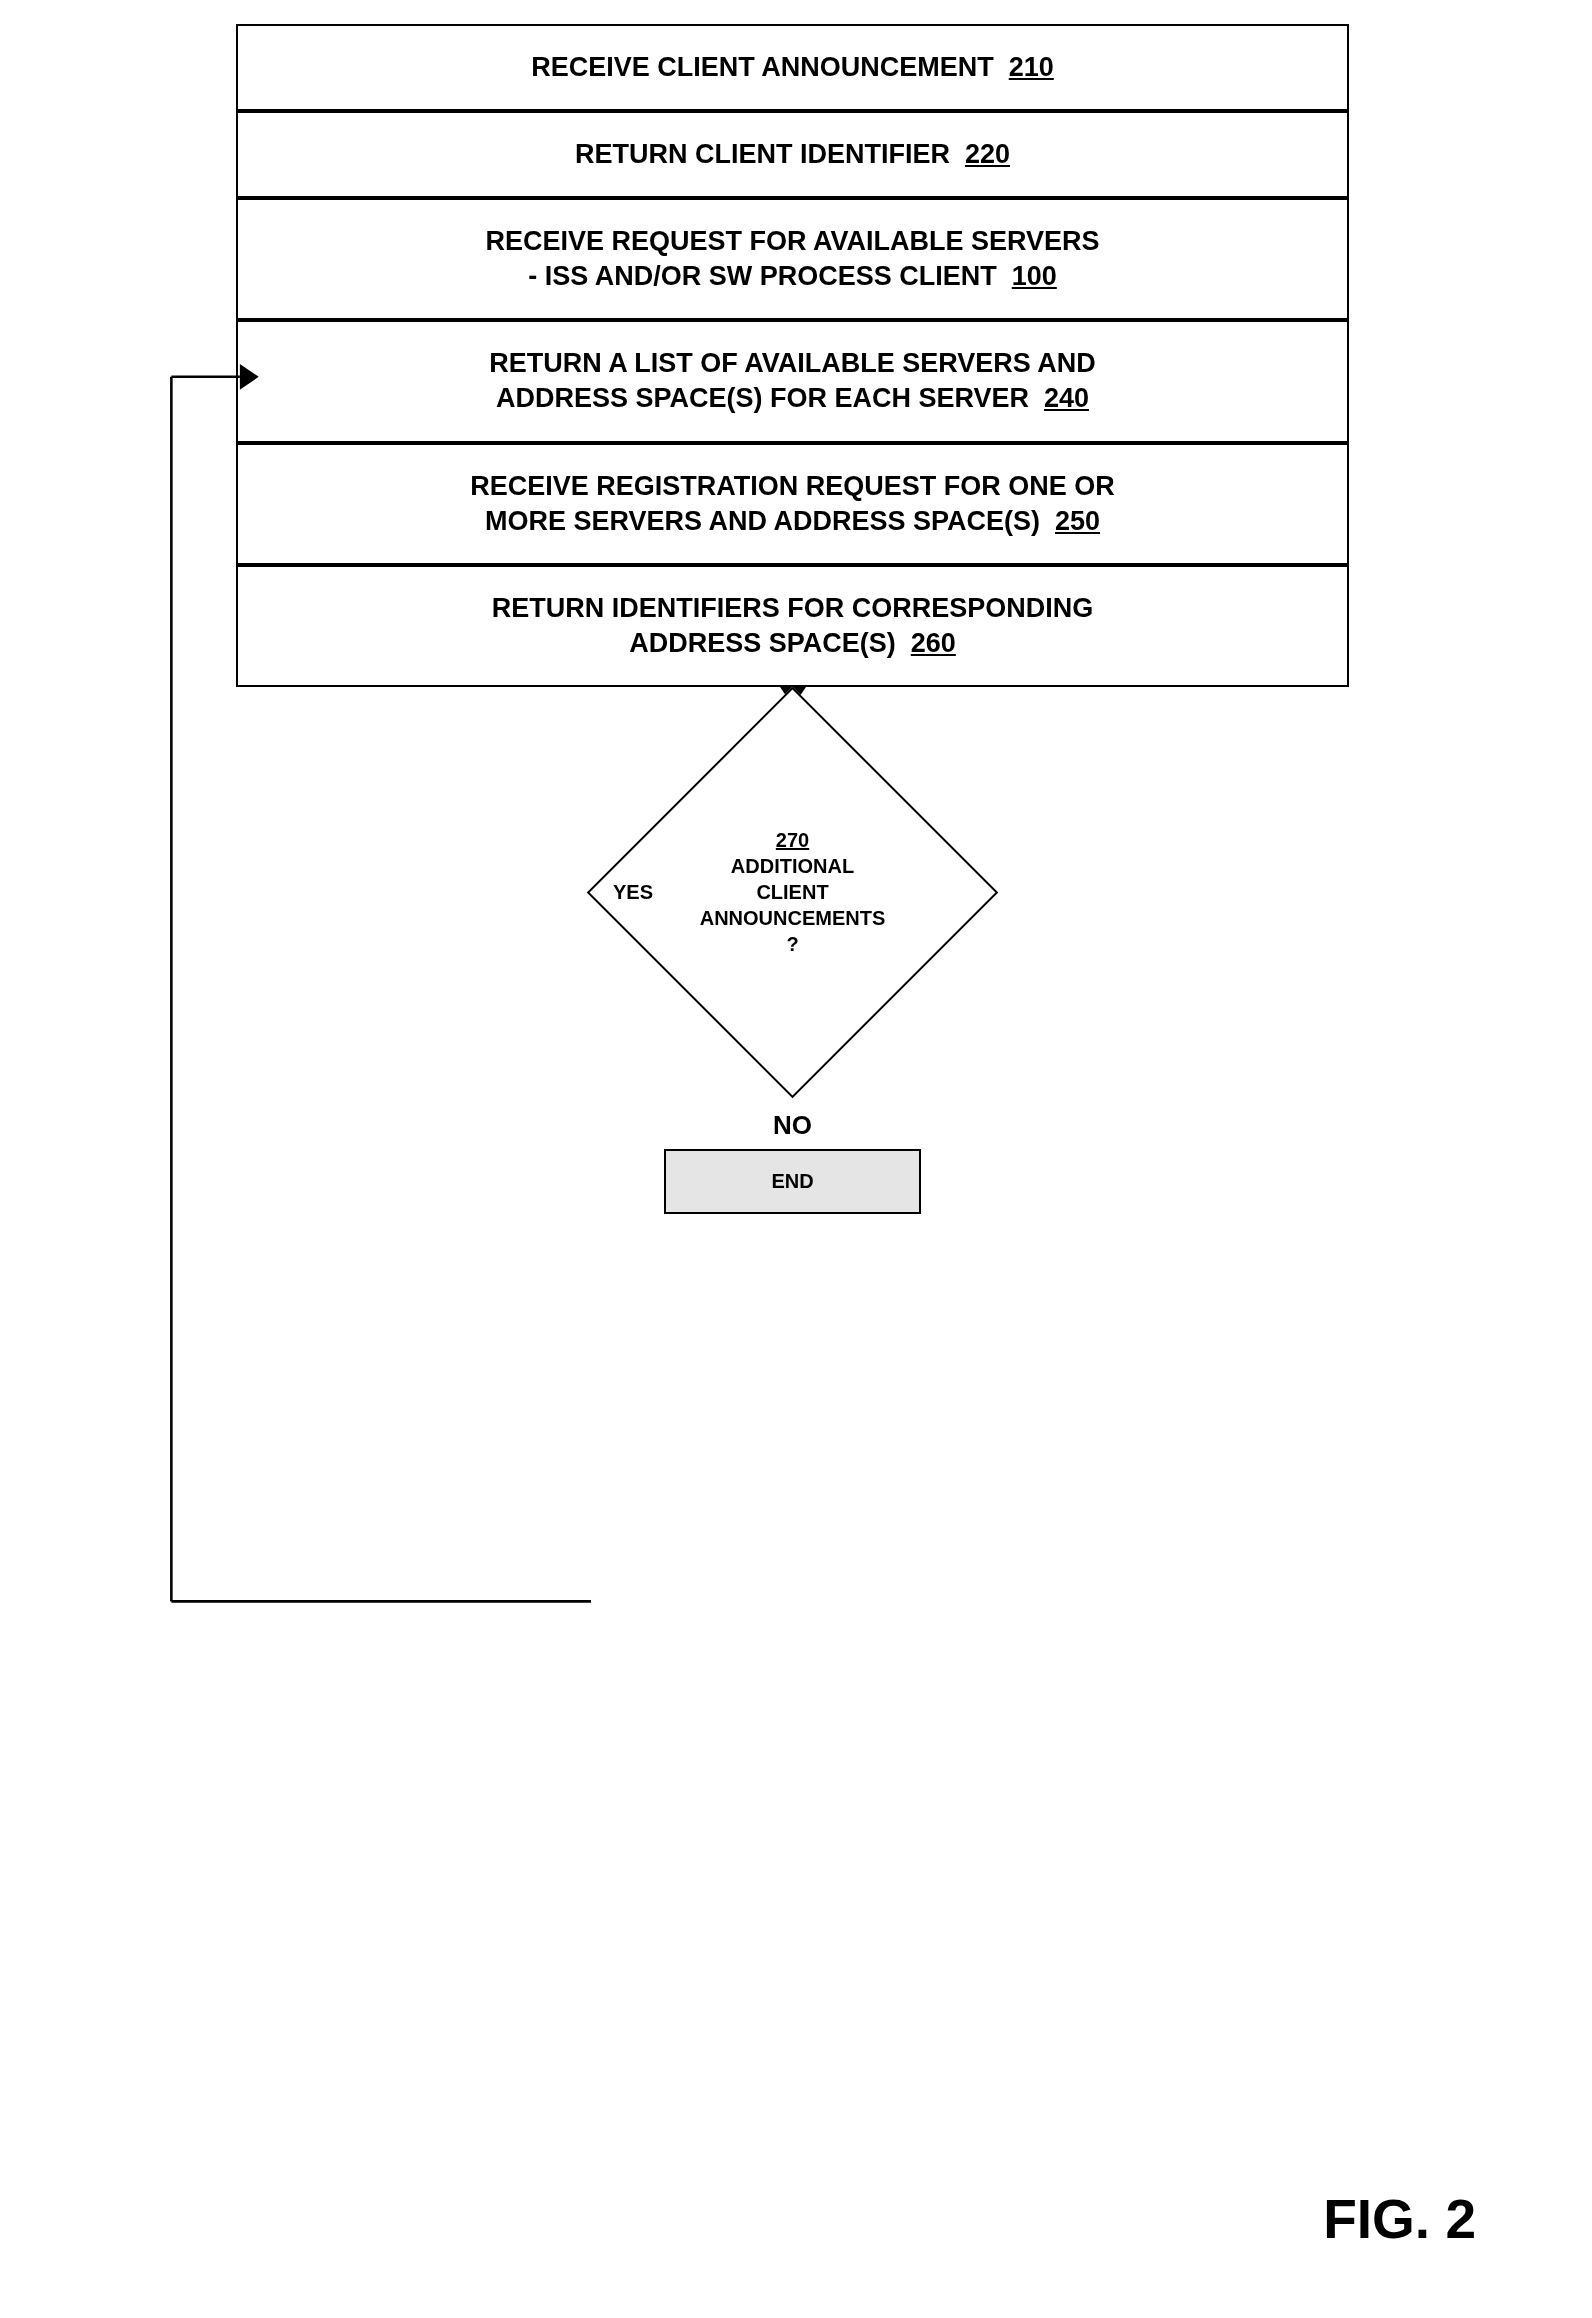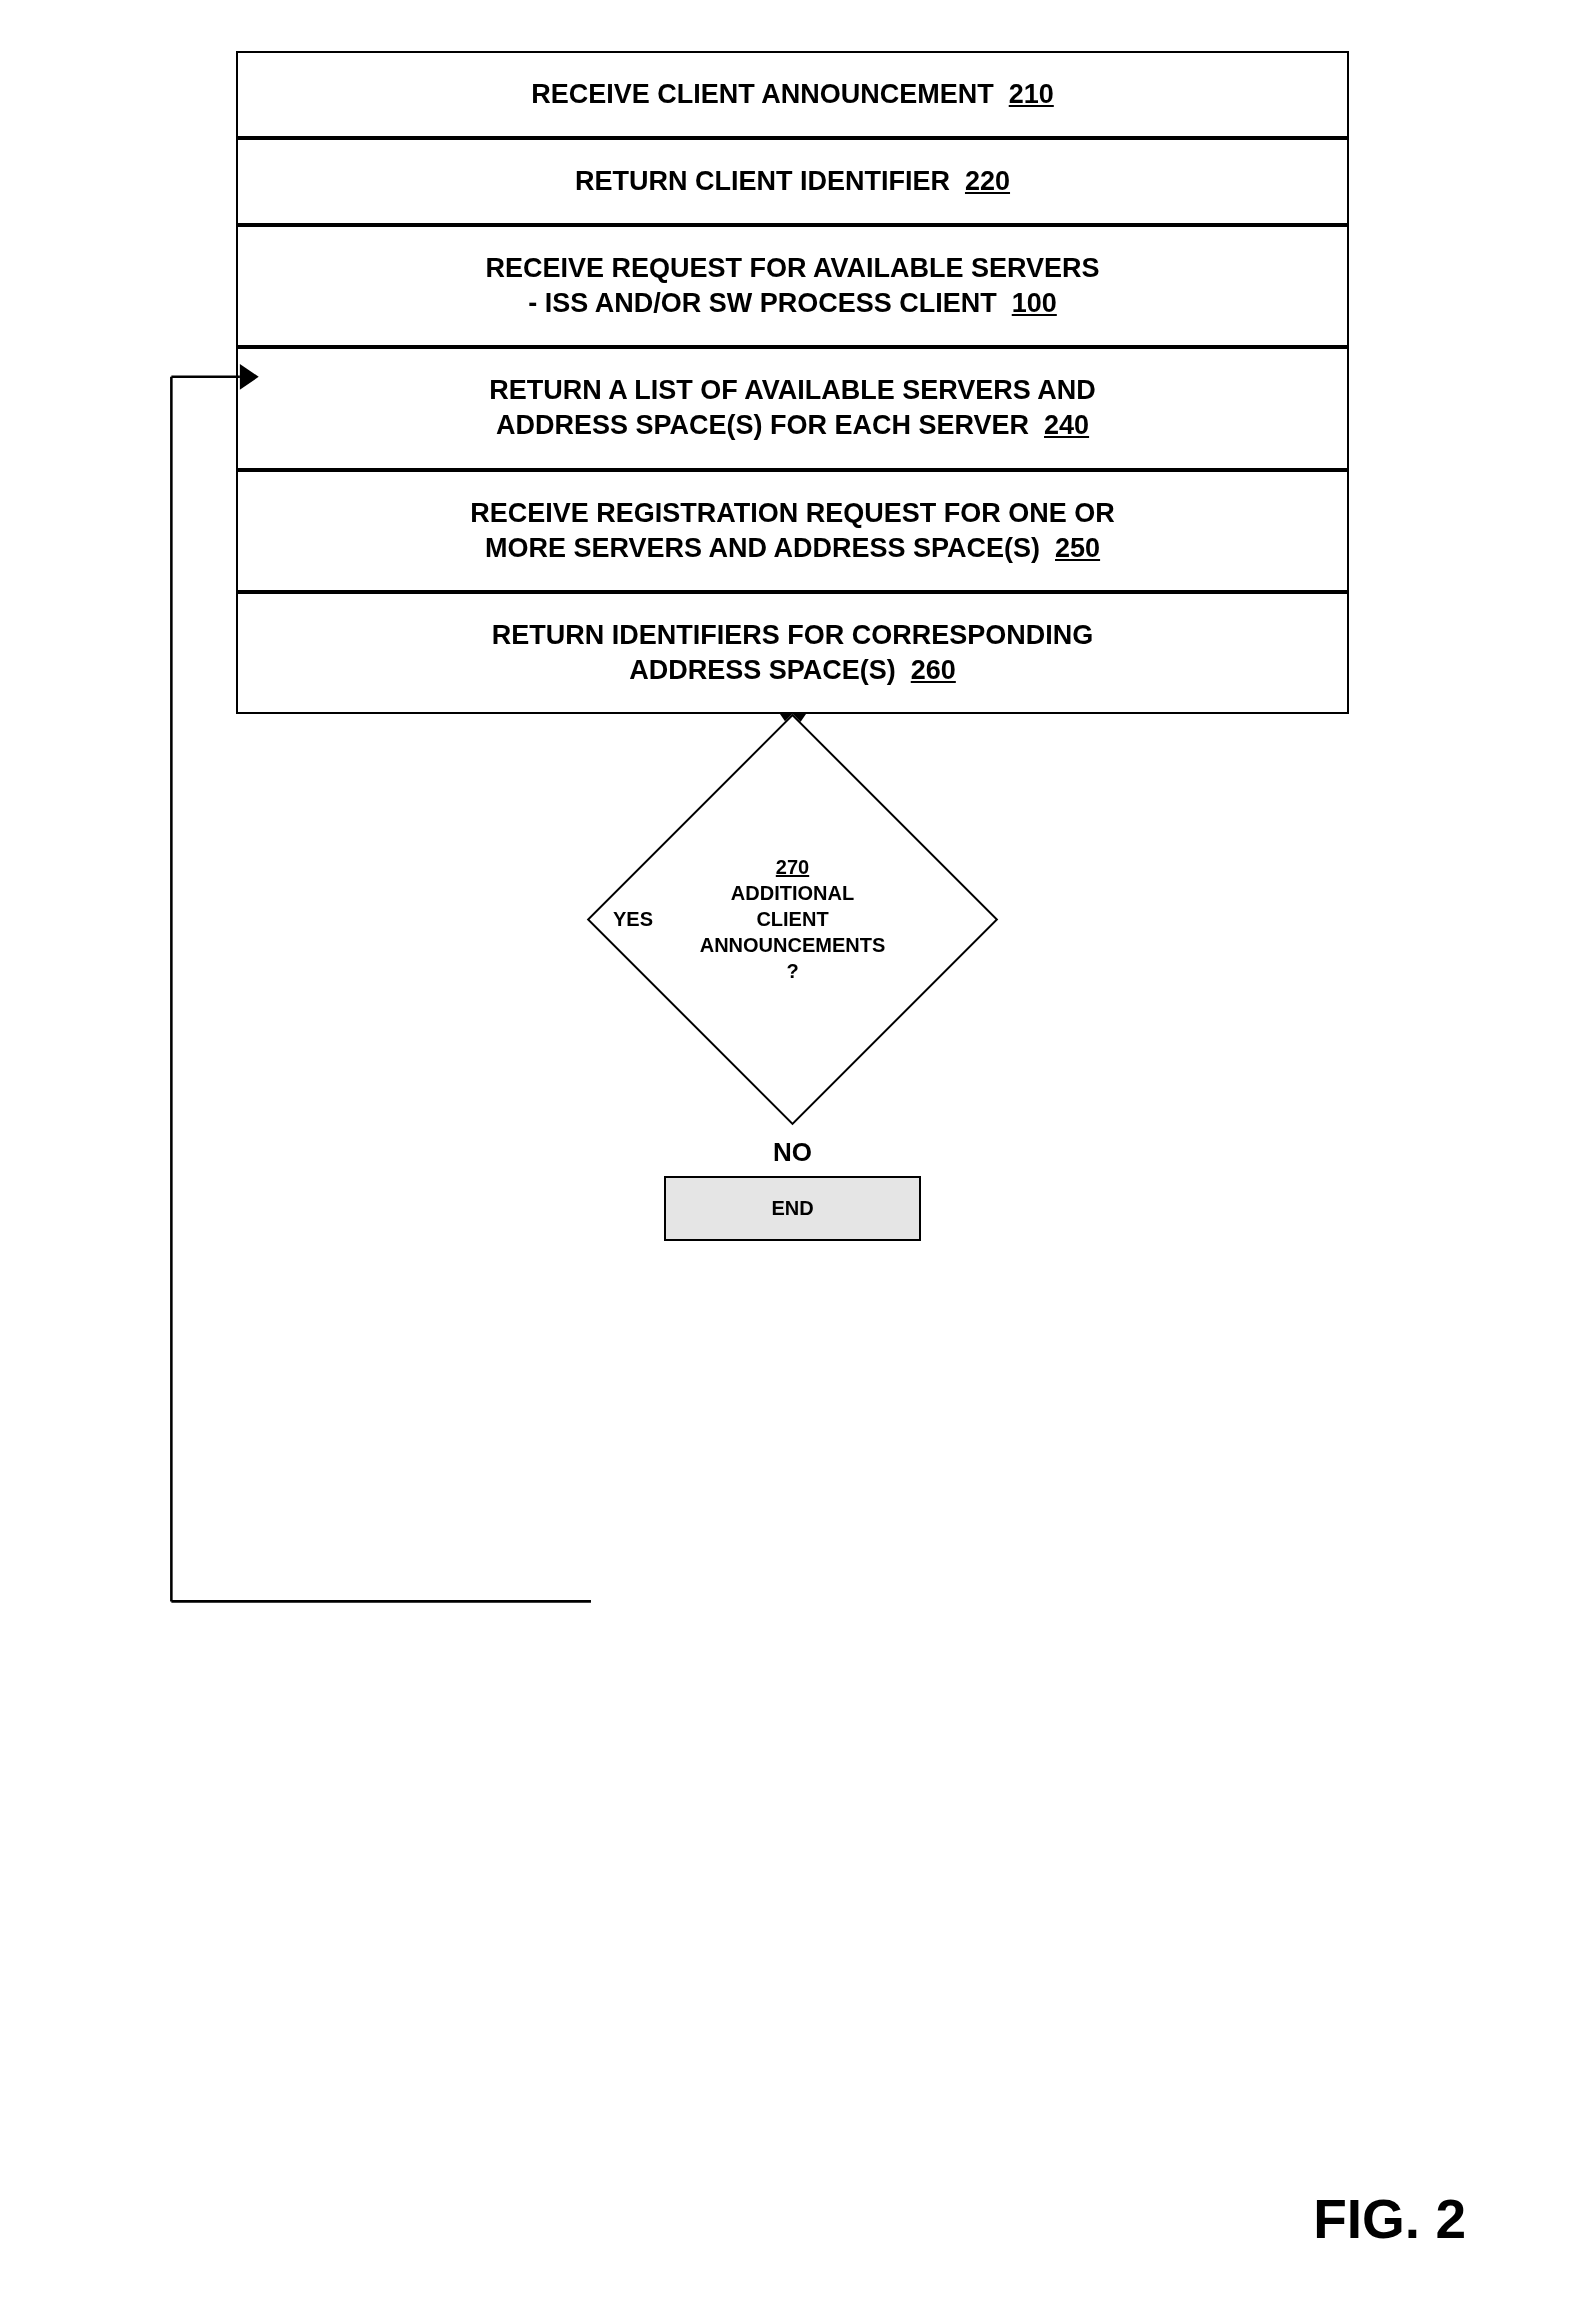--- a/index.html
+++ b/index.html
@@ -12,21 +12,21 @@
       position: relative;
     }
 
     .diagram-container {
       position: relative;
       width: 1585px;
       min-height: 2319px;
       display: flex;
       flex-direction: column;
       align-items: center;
-      padding-top: 51px;
+      padding-top: 24px;
     }
 
     
     .flow-box {
       border: 2.6px solid #000;
       background: #fff;
       text-align: center;
       font-size: 27px;
       font-weight: bold;
       font-family: Arial, sans-serif;
@@ -123,21 +123,21 @@
       font-size: 20px;
       font-weight: bold;
       padding: 19px 51px;
       width: 257px;
     }
 
     
     .fig-label {
       position: absolute;
       bottom: 68px;
-      right: 119px;
+      right: 109px;
       font-size: 55px;
       font-weight: bold;
       font-family: Arial, sans-serif;
     }
 
     
     .feedback-svg {
       position: absolute;
       top: 0;
       left: 0;

